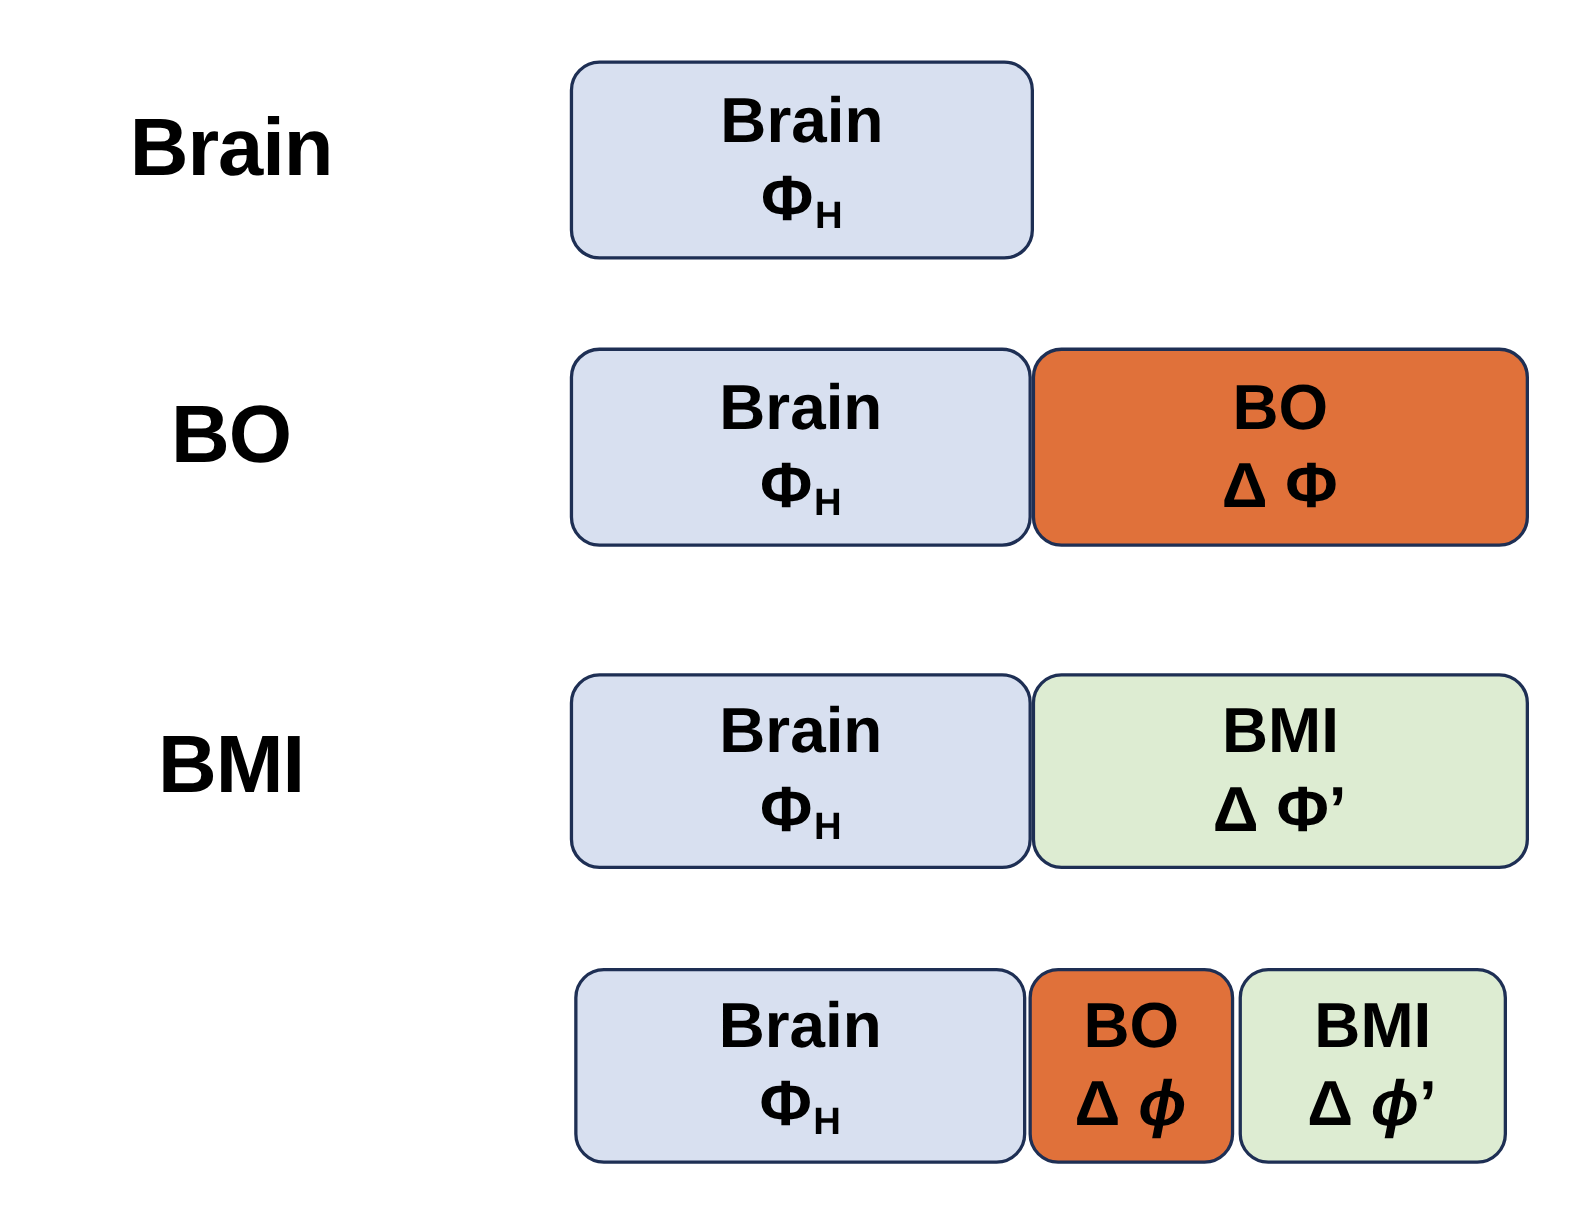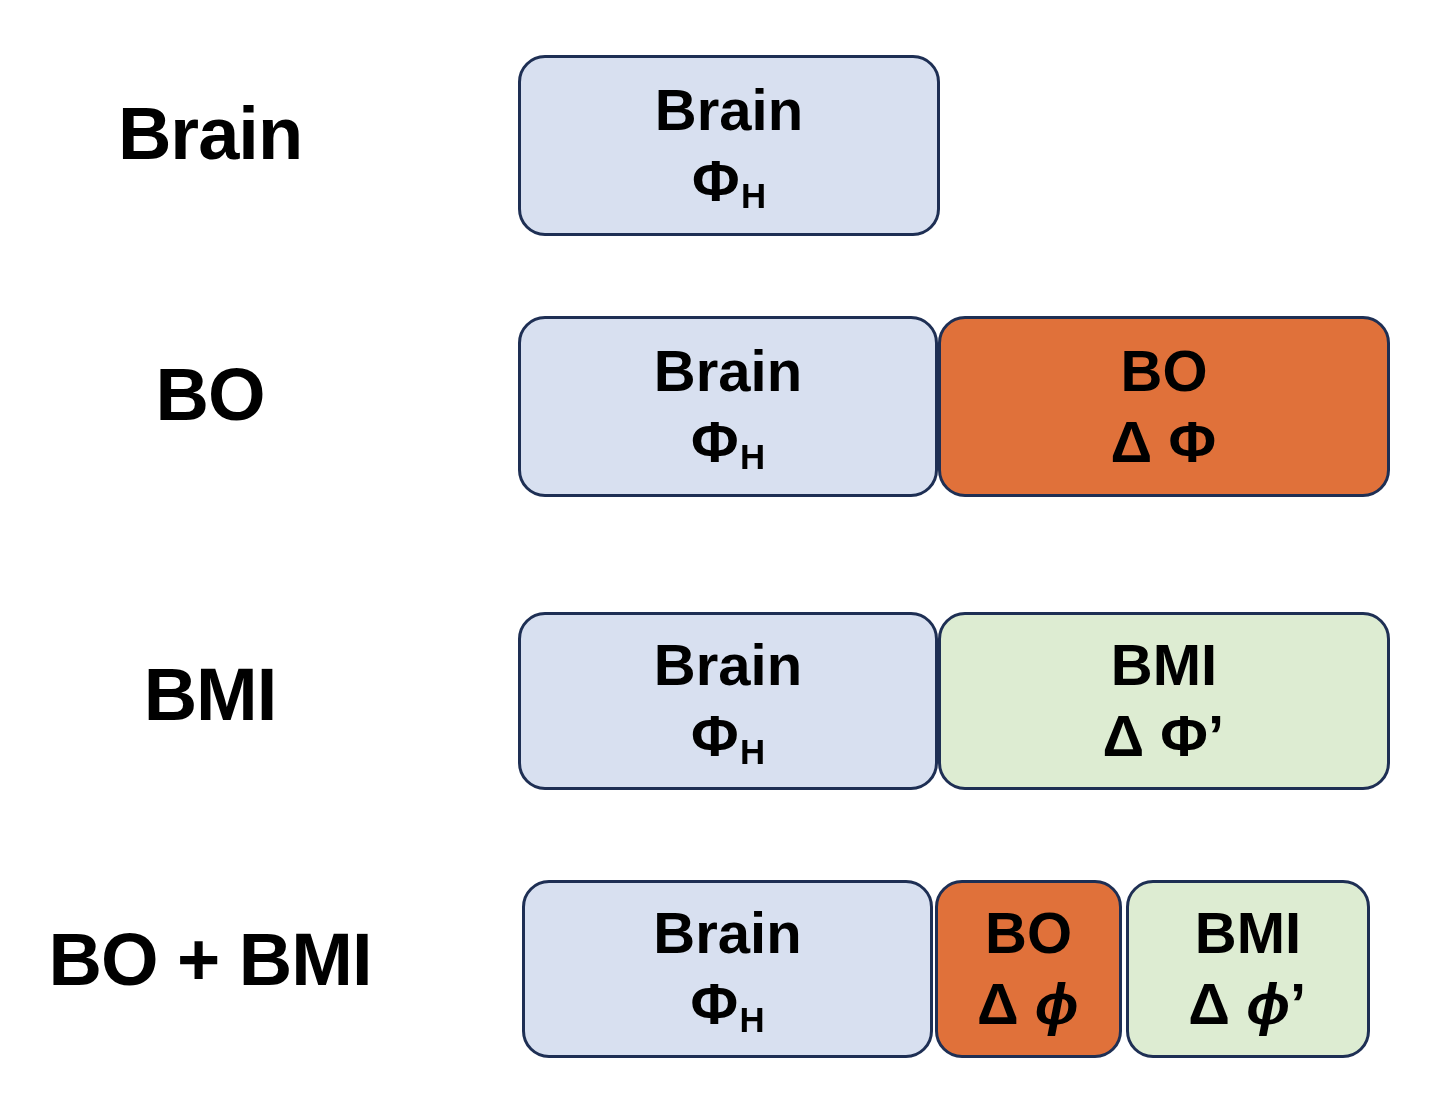--- a/index.html
+++ b/index.html
@@ -80,21 +80,20 @@
   <div class="row-label" style="top:658px;">BMI</div>
   <div class="box fill-blue" style="left:518px; top:612px; width:420px; height:178px;">
     <div class="box-title">Brain</div>
     <div class="box-sym"><span></span><span class="phi">Φ</span><span></span><span class="sub">H</span></div>
   </div>
   <div class="box fill-green" style="left:938px; top:612px; width:452px; height:178px;">
     <div class="box-title">BMI</div>
     <div class="box-sym"><span>Δ </span><span class="phi">Φ</span><span>’</span><span class="sub"></span></div>
   </div>
 
-  <div class="row-label" style="top:923px;">BO + BMI</div>
   <div class="box fill-blue" style="left:522px; top:880px; width:411px; height:178px;">
     <div class="box-title">Brain</div>
     <div class="box-sym"><span></span><span class="phi">Φ</span><span></span><span class="sub">H</span></div>
   </div>
   <div class="box fill-orange" style="left:935px; top:880px; width:187px; height:178px;">
     <div class="box-title">BO</div>
     <div class="box-sym"><span>Δ </span><span class="phi italic">ϕ</span><span></span><span class="sub"></span></div>
   </div>
   <div class="box fill-green" style="left:1126px; top:880px; width:244px; height:178px;">
     <div class="box-title">BMI</div>

